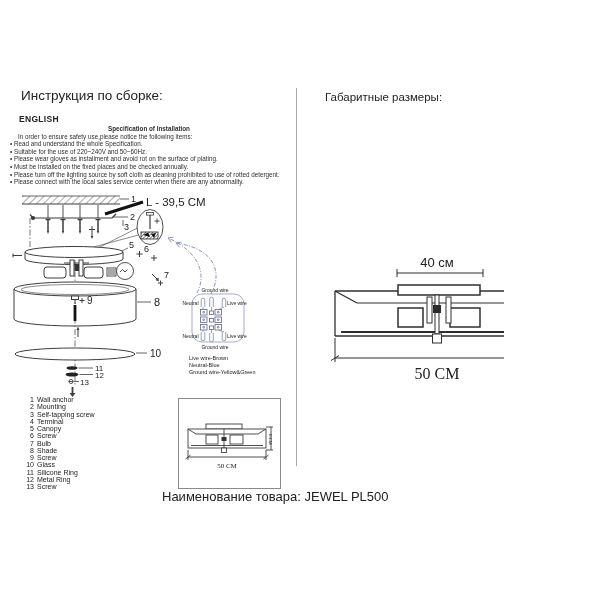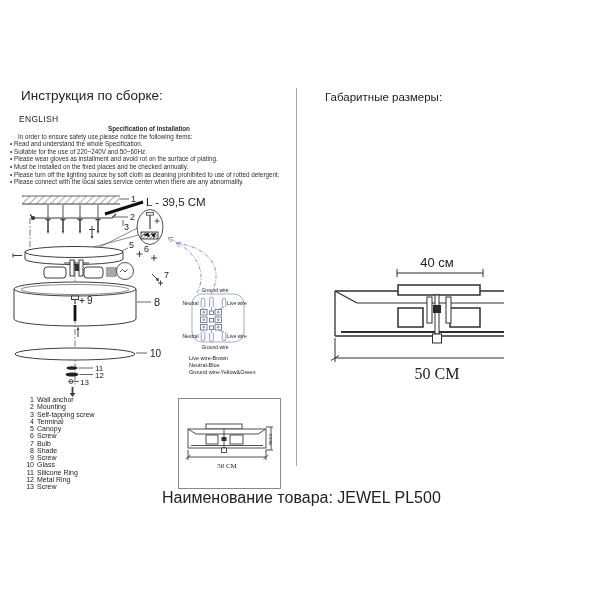--- a/index.html
+++ b/index.html
@@ -1,29 +1,29 @@
 <!DOCTYPE html>
 <html><head>
 <meta charset="utf-8">
 <style>
   html,body{margin:0;padding:0;background:#fff;}
   #page{position:relative;width:504px;height:600px;background:#ffffff;overflow:hidden;
         font-family:"Liberation Sans",sans-serif;color:#1a1a1a;}
   .abs{position:absolute;}
   .lp-title{left:21px;top:88px;font-size:13.5px;color:#222;}
-  .lang{left:19px;top:114px;font-size:8.5px;font-weight:400;letter-spacing:.3px;color:#222;}
+  .lang{left:19px;top:114px;font-size:8.5px;font-weight:700;letter-spacing:.3px;color:#222;}
   .spec{left:10px;top:125px;width:278px;font-size:6.3px;line-height:7.6px;color:#2e2e2e;}
   .spec-head{text-align:center;font-weight:600;}
   .spec-intro{margin-left:8px;}
   .divider{left:296px;top:88px;width:1px;height:378px;background:#a8a8a8;}
   .rp-title{left:305px;top:91px;font-size:11.5px;color:#222;margin-left:20px;}
   .parts{left:20px;top:396px;font-size:7px;line-height:7.25px;color:#222;}
   .part-row{display:flex;}
   .part-num{width:14px;text-align:right;margin-right:3px;}
-  .footer{left:162px;top:489px;font-size:16px;color:#222;text-align:right;}
+  .footer{left:162px;top:489px;font-size:13px;color:#222;text-align:right;}
   svg text{font-family:"Liberation Sans",sans-serif;fill:#222;}
   svg text.serif{font-family:"Liberation Serif",serif;}
   .lineart{stroke:#3d3d3d;fill:none;}
 </style>
 </head>
 <body>
 
 <div id="page">
 
   <div class="abs lp-title">Инструкция по сборке:</div>

